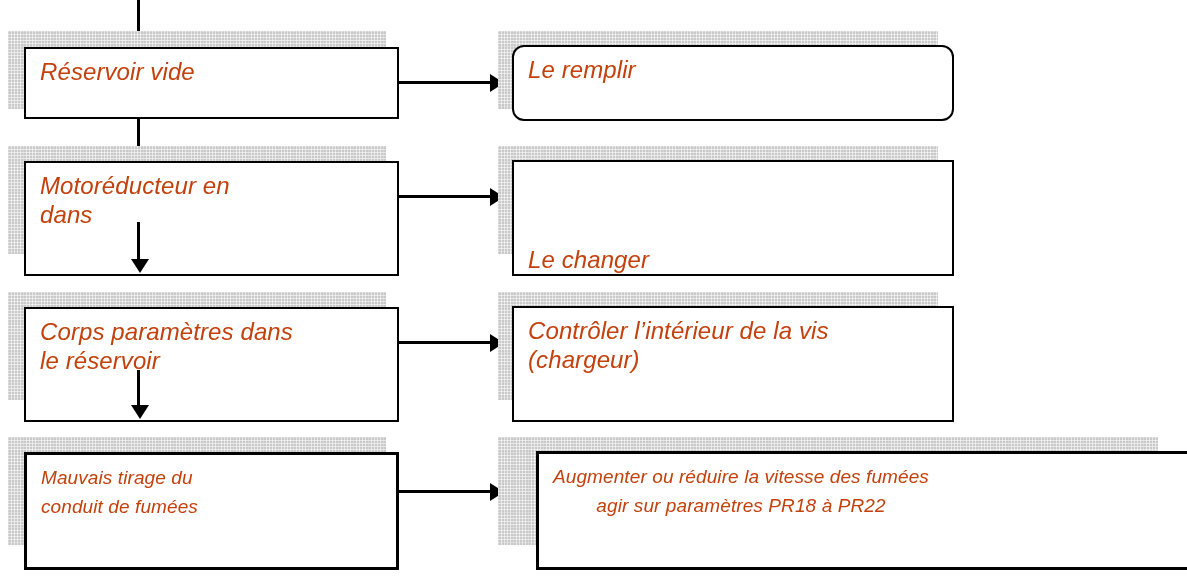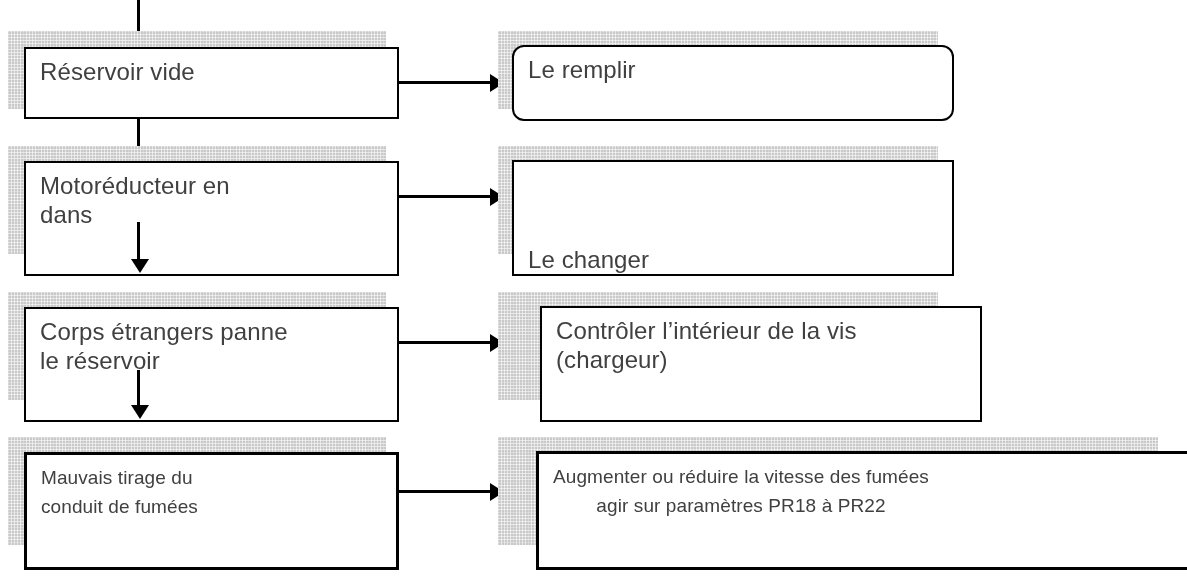--- a/index.html
+++ b/index.html
@@ -38,24 +38,25 @@
     display: flex;
     align-items: flex-start;
     overflow: hidden;
   }
   .box.thick { border-width: 3px; }
 
   .box-label {
     display: block;
     font-size: 24px;
     line-height: 29px;
-    color: #404040;
+    color: #c2410c;
     white-space: pre-line;
     padding: 8px 0 0 14px;
     letter-spacing: 0.1px;
+    font-style: italic;
   }
   .box.thick .box-label { font-size: 19px; }
 
   
   .v-line {
     position: absolute;
     width: 3px;
     background: #000000;
   }
   .h-line {
@@ -116,29 +117,29 @@
   <div class="shadow" style="left:498px; top:146px; width:440px; height:108px;"></div>
   <div class="box" style="left:512px; top:160px; width:442px; height:116px;align-items:flex-end;">
     <span class="box-label">Le changer</span>
   </div>
 
   <div class="v-line" style="left:137px; top:222px; height:40px;"></div>
   <div class="arrow-down" style="left:131px; top:259px;"></div>
 
   <div class="shadow" style="left:8px;  top:292px; width:378px; height:108px;"></div>
   <div class="box" style="left:24px; top:307px; width:375px; height:115px;">
-    <span class="box-label">Corps étrangers panne
+    <span class="box-label">Corps paramètres dans
 le réservoir</span>
   </div>
 
   <div class="h-line" style="left:399px; top:341px; width:93px;"></div>
   <div class="arrow-right" style="left:490px; top:334px;"></div>
 
   <div class="shadow" style="left:498px; top:292px; width:440px; height:108px;"></div>
-  <div class="box" style="left:512px; top:306px; width:442px; height:116px;margin-left:28px;">
+  <div class="box" style="left:512px; top:306px; width:442px; height:116px;">
     <span class="box-label">Contrôler l’intérieur de la vis
 (chargeur)</span>
   </div>
 
   <div class="v-line" style="left:137px; top:370px; height:38px;"></div>
   <div class="arrow-down" style="left:131px; top:405px;"></div>
 
   <div class="shadow" style="left:8px;  top:437px; width:378px; height:108px;"></div>
   <div class="box thick" style="left:24px; top:452px; width:375px; height:118px;">
     <span class="box-label">Mauvais tirage du

